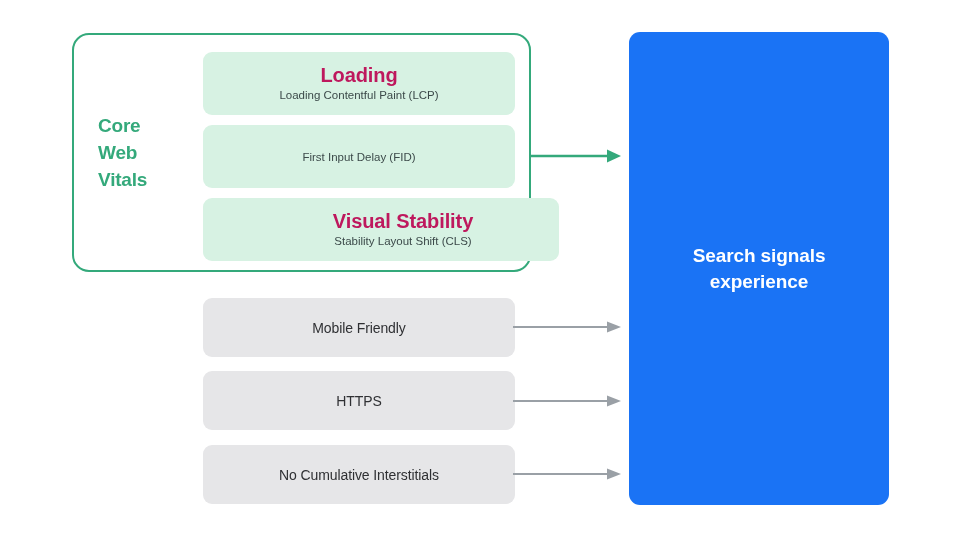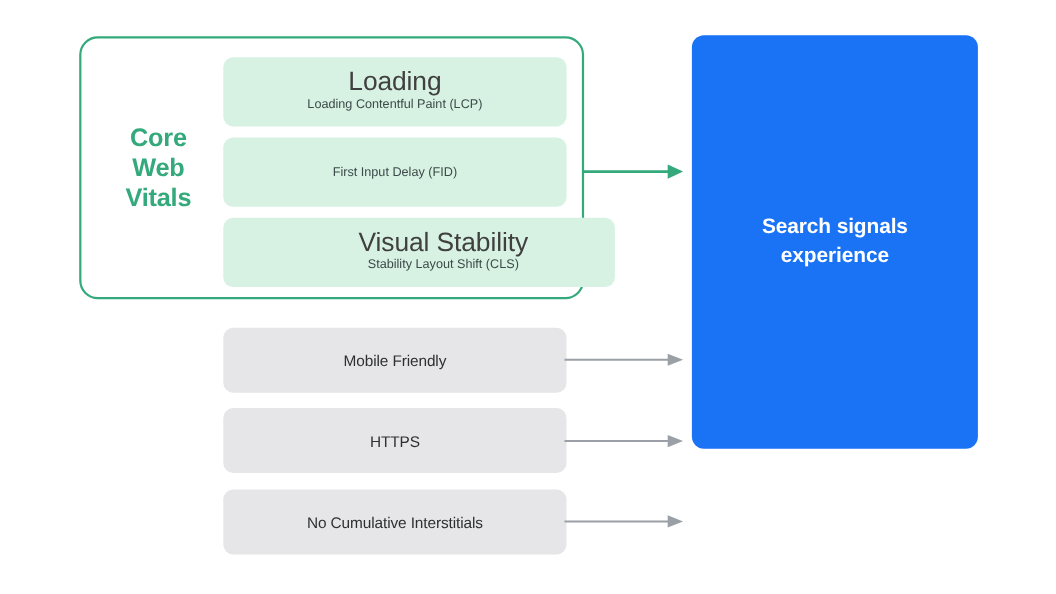--- a/index.html
+++ b/index.html
@@ -31,44 +31,43 @@
     border: 2px solid #34A97B;
     border-radius: 17px;
     background: transparent;
   }
   .cwv-label {
     position: absolute;
     left: 98px;
     top: 112px;
     width: 92px;
     color: #34A97B;
-    font-size: 23px;
+    font-size: 19px;
     font-weight: bold;
     line-height: 27px;
     letter-spacing: -0.2px;
-    text-align: center;
   }
 
   
   .vital-card {
     position: absolute;
     left: 203px;
     width: 312px;
     height: 63px;
     background: #D7F2E3;
     border-radius: 9px;
     display: flex;
     flex-direction: column;
     align-items: center;
     justify-content: center;
   }
   .vital-card .v-title {
-    color: #404040;
-    font-size: 24px;
-    font-weight: normal;
+    color: #be185d;
+    font-size: 20px;
+    font-weight: bold;
     line-height: 22px;
     letter-spacing: -0.1px;
   }
   .vital-card .v-sub {
     color: #3C4A4A;
     font-size: 11.5px;
     font-weight: normal;
     line-height: 16px;
     margin-top: 1px;
   }
@@ -110,21 +109,21 @@
   .arrow-gray-0 { left: 513px; top: 318px; width: 110px; }
   .arrow-gray-1 { left: 513px; top: 392px; width: 110px; }
   .arrow-gray-2 { left: 513px; top: 465px; width: 110px; }
 
   
   .dest-panel {
     position: absolute;
     left: 629px;
     top: 32px;
     width: 260px;
-    height: 376px;
+    height: 473px;
     background: #1A73F5;
     border-radius: 11px;
     display: flex;
     align-items: center;
     justify-content: center;
   }
   .dest-panel .dest-title {
     color: #ffffff;
     font-size: 19px;
     font-weight: bold;

